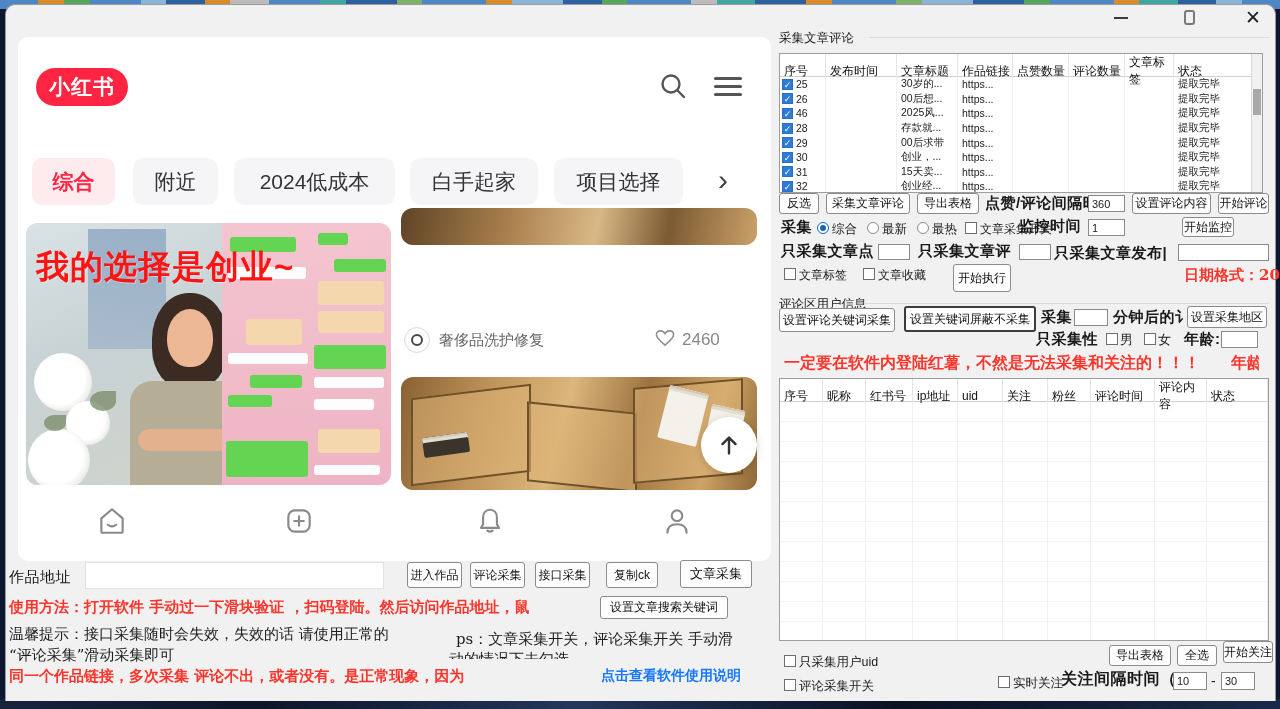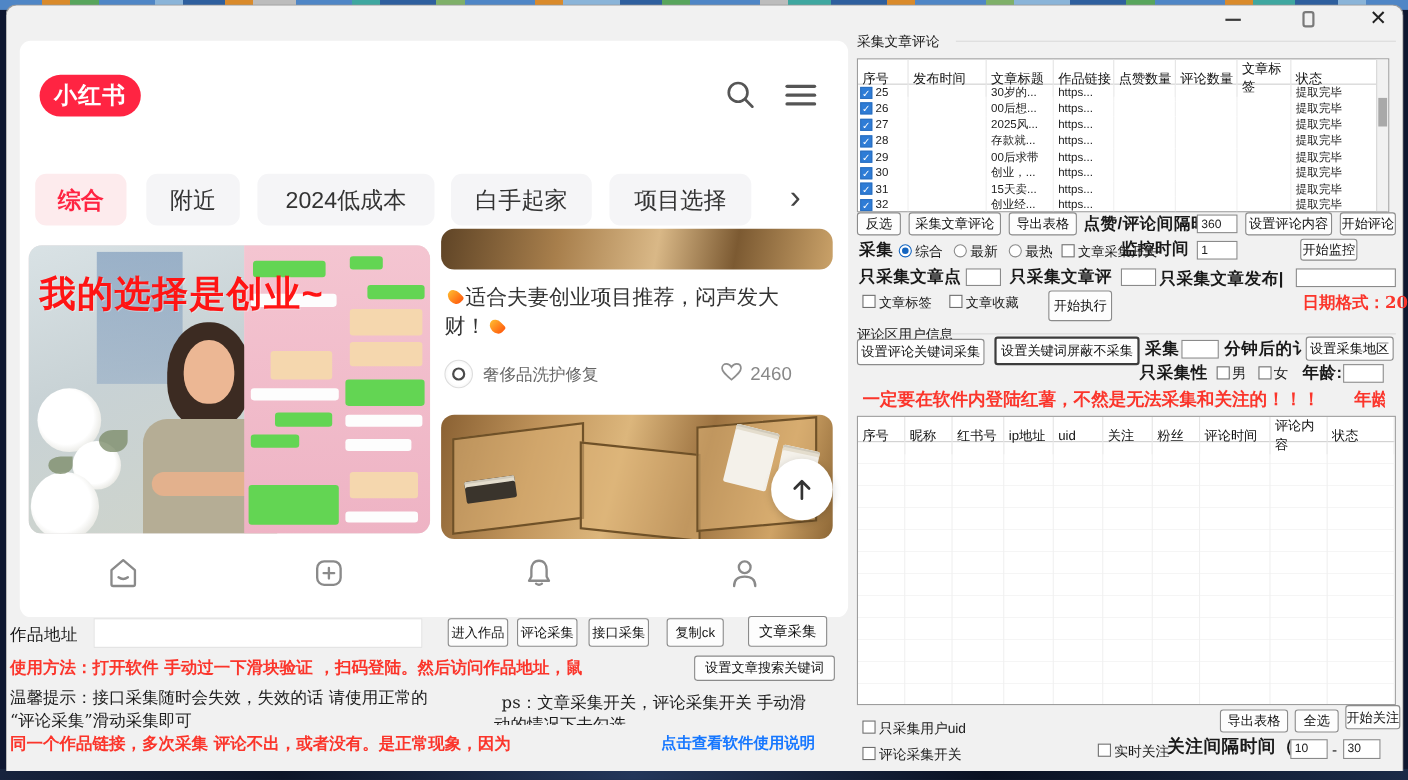--- a/index.html
+++ b/index.html
@@ -182,24 +182,20 @@
           <span class="bub g" style="left:92px; top:122px; width:72px; height:24px;"></span>
           <span class="bub w" style="left:92px; top:154px; width:70px; height:11px;"></span>
           <span class="bub w" style="left:92px; top:176px; width:60px; height:11px;"></span>
           <span class="bub c" style="left:96px; top:206px; width:62px; height:24px;"></span>
           <span class="bub w" style="left:92px; top:242px; width:66px; height:10px;"></span>
         </div>
         <div id="lc-overlay">我的选择是创业~</div>
       </div>
 
       <div id="strip-card"></div>
-      <div id="post-title">
-        <span class="flame"></span><span>适合夫妻创业项目推荐，闷声发大</span><br>
-        <span>财！</span><span class="flame"></span>
-      </div>
       <div id="author-avatar">
           <i></i>
         </div>
       <div id="author-name">奢侈品洗护修复</div>
       <svg class="abs" style="left:636px; top:291px;" width="22" height="20" viewBox="0 0 30 28">
         <path d="M15 24 C8 18 3 14 3 9.5 C3 6 5.5 4 8.5 4 C11 4 13.5 5.5 15 8 C16.5 5.5 19 4 21.5 4 C24.5 4 27 6 27 9.5 C27 14 22 18 15 24 Z" fill="none" stroke="#8f8f8f" stroke-width="2.2"></path>
       </svg>
       <div id="like-count">2460</div>
 
       <div id="boxes-card">
@@ -237,21 +233,21 @@
 
     <div class="lblB" style="left:3px; top:563px; font-weight:400; font-size:15px;">作品地址</div>
     <input class="input flat" style="left: 79px; top: 557px; width: 299px; height: 27px;" value="">
     <div class="btn" style="left:401px; top:557px; width:55px; height:26px;">进入作品</div>
     <div class="btn" style="left:464px; top:557px; width:55px; height:26px;">评论采集</div>
     <div class="btn" style="left:529px; top:557px; width:55px; height:26px;">接口采集</div>
     <div class="btn" style="left:600px; top:557px; width:52px; height:26px;">复制ck</div>
     <div class="btn" style="left:674px; top:555px; width:72px; height:28px; font-size:13px;">文章采集</div>
 
     <div class="redtext" style="left:3px; top:593px; font-size:15px;">使用方法：打开软件  手动过一下滑块验证  ，扫码登陆。然后访问作品地址，鼠</div>
-    <div class="btn" style="left:625px; top:591px; width:128px; height:23px;">设置文章搜索关键词</div>
+    <div class="btn" style="left:594px; top:591px; width:128px; height:23px;">设置文章搜索关键词</div>
 
     <div class="blacktext" style="left:3px; top:620px; font-size:15px;">温馨提示：接口采集随时会失效，失效的话 请使用正常的</div>
     <div class="blacktext" style="left:3px; top:641px; font-size:15px;">“评论采集”滑动采集即可</div>
     <div class="blacktext" style="left:450px; top:625px; font-size:15px;">ps：文章采集开关，评论采集开关 手动滑</div>
     <div class="abs" style="left:443px; top:645px; width:150px; height:9px; overflow:hidden;">
       <span class="blacktext" style="position:static; font-size:15px;">动的情况下去勾选</span>
     </div>
     <div class="redtext" style="left:3px; top:662px; font-size:15px;">同一个作品链接，多次采集   评论不出，或者没有。是正常现象，因为</div>
     <div class="abs" style="left:595px; top:662px; font-size:14px; font-weight:700; color:#1677ff; white-space:nowrap;">点击查看软件使用说明</div>
 
@@ -291,21 +287,21 @@
           <div class="c">00后想...</div>
         <div class="c">https...</div>
         <div class="c"></div>
           <div class="c"></div>
           <div class="c"></div>
         <div class="c">提取完毕</div>
       </div>
       <div class="tgrid t1row">
         <div class="c c0">
             <span class="chk blue">✓</span>
-            <span>27</span>
+            <span>46</span>
           </div>
         <div class="c"></div>
           <div class="c">2025风...</div>
         <div class="c">https...</div>
         <div class="c"></div>
           <div class="c"></div>
           <div class="c"></div>
         <div class="c">提取完毕</div>
       </div>
       <div class="tgrid t1row">

